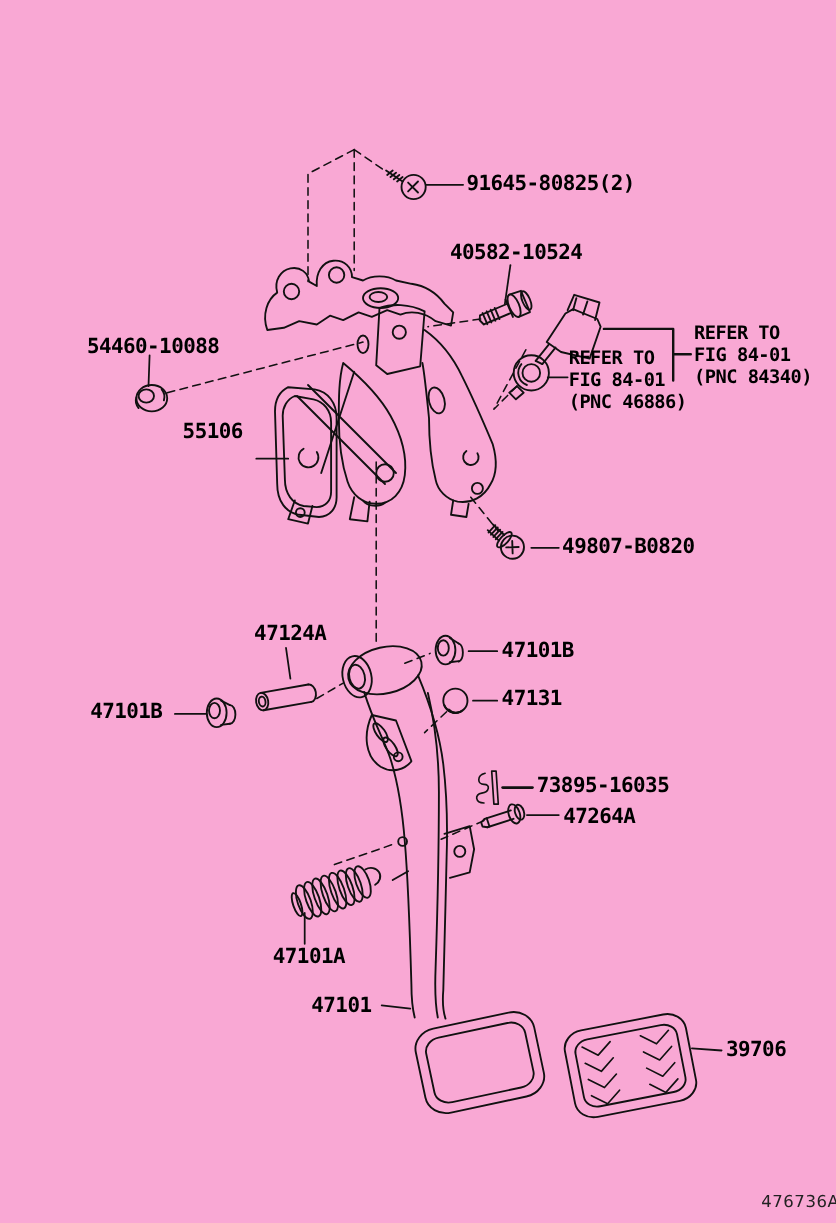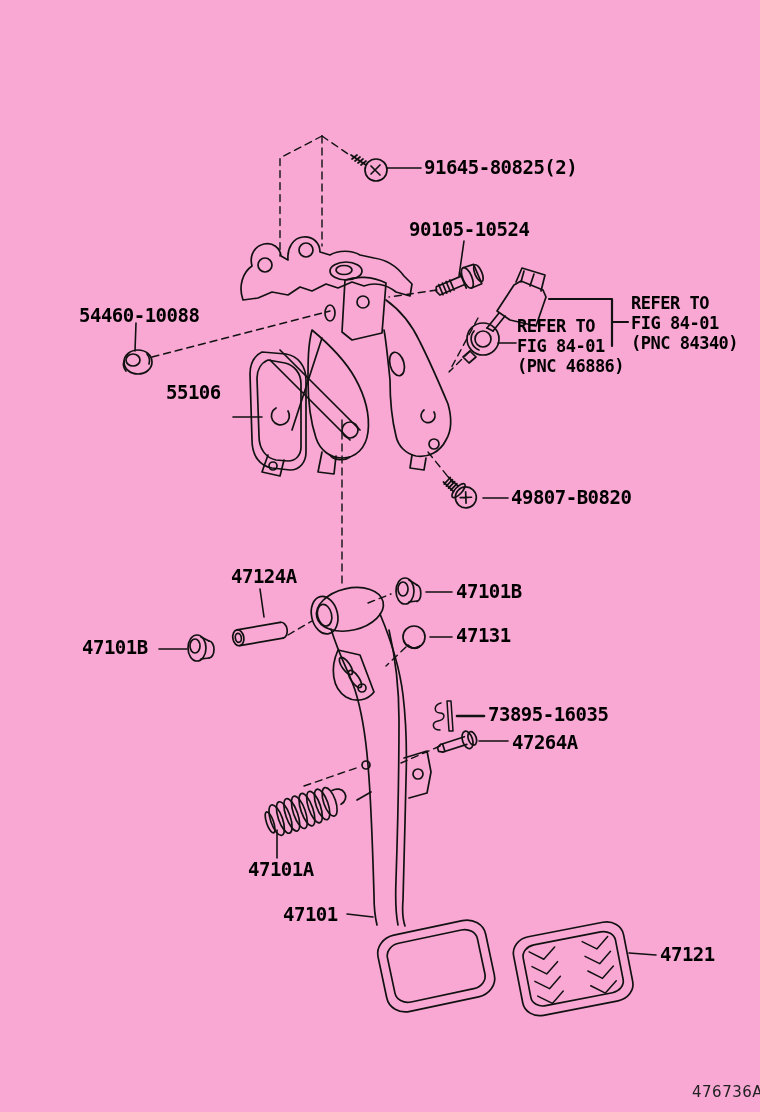--- a/index.html
+++ b/index.html
@@ -231,33 +231,33 @@
       <path d="M533,989 l13,10 l13,-10"></path>
       <path d="M587,944 l13,10 l13,-10"></path>
       <path d="M587,959 l13,10 l13,-10"></path>
       <path d="M587,974 l13,10 l13,-10"></path>
       <path d="M587,989 l13,10 l13,-10"></path>
     </g>
   </g>
 </svg>
 
 <div class="lbl" style="left:424px;top:158px">91645-80825(2)</div>
-<div class="lbl" style="left:409px;top:220px">90105-10524</div>
+<div class="lbl" style="left:409px;top:220px">40582-10524</div>
 <div class="lbl" style="left:79px;top:306px">54460-10088</div>
 <div class="lbl" style="left:166px;top:383px">55106</div>
 <div class="lbl" style="left:511px;top:488px">49807-B0820</div>
 <div class="lbl" style="left:231px;top:567px">47124A</div>
 <div class="lbl" style="left:456px;top:582px">47101B</div>
 <div class="lbl" style="left:456px;top:626px">47131</div>
 <div class="lbl" style="left:82px;top:638px">47101B</div>
 <div class="lbl" style="left:488px;top:705px">73895-16035</div>
 <div class="lbl" style="left:512px;top:733px">47264A</div>
 <div class="lbl" style="left:248px;top:860px">47101A</div>
 <div class="lbl" style="left:283px;top:905px">47101</div>
-<div class="lbl" style="left:660px;top:945px">47121</div>
+<div class="lbl" style="left:660px;top:945px">39706</div>
 
 <div class="refer" style="left:517px;top:316px">
   <div>REFER TO</div>
   <div>FIG 84-01</div>
   <div>(PNC 46886)</div>
 </div>
 <div class="refer" style="left:631px;top:293px">
   <div>REFER TO</div>
   <div>FIG 84-01</div>
   <div>(PNC 84340)</div>

